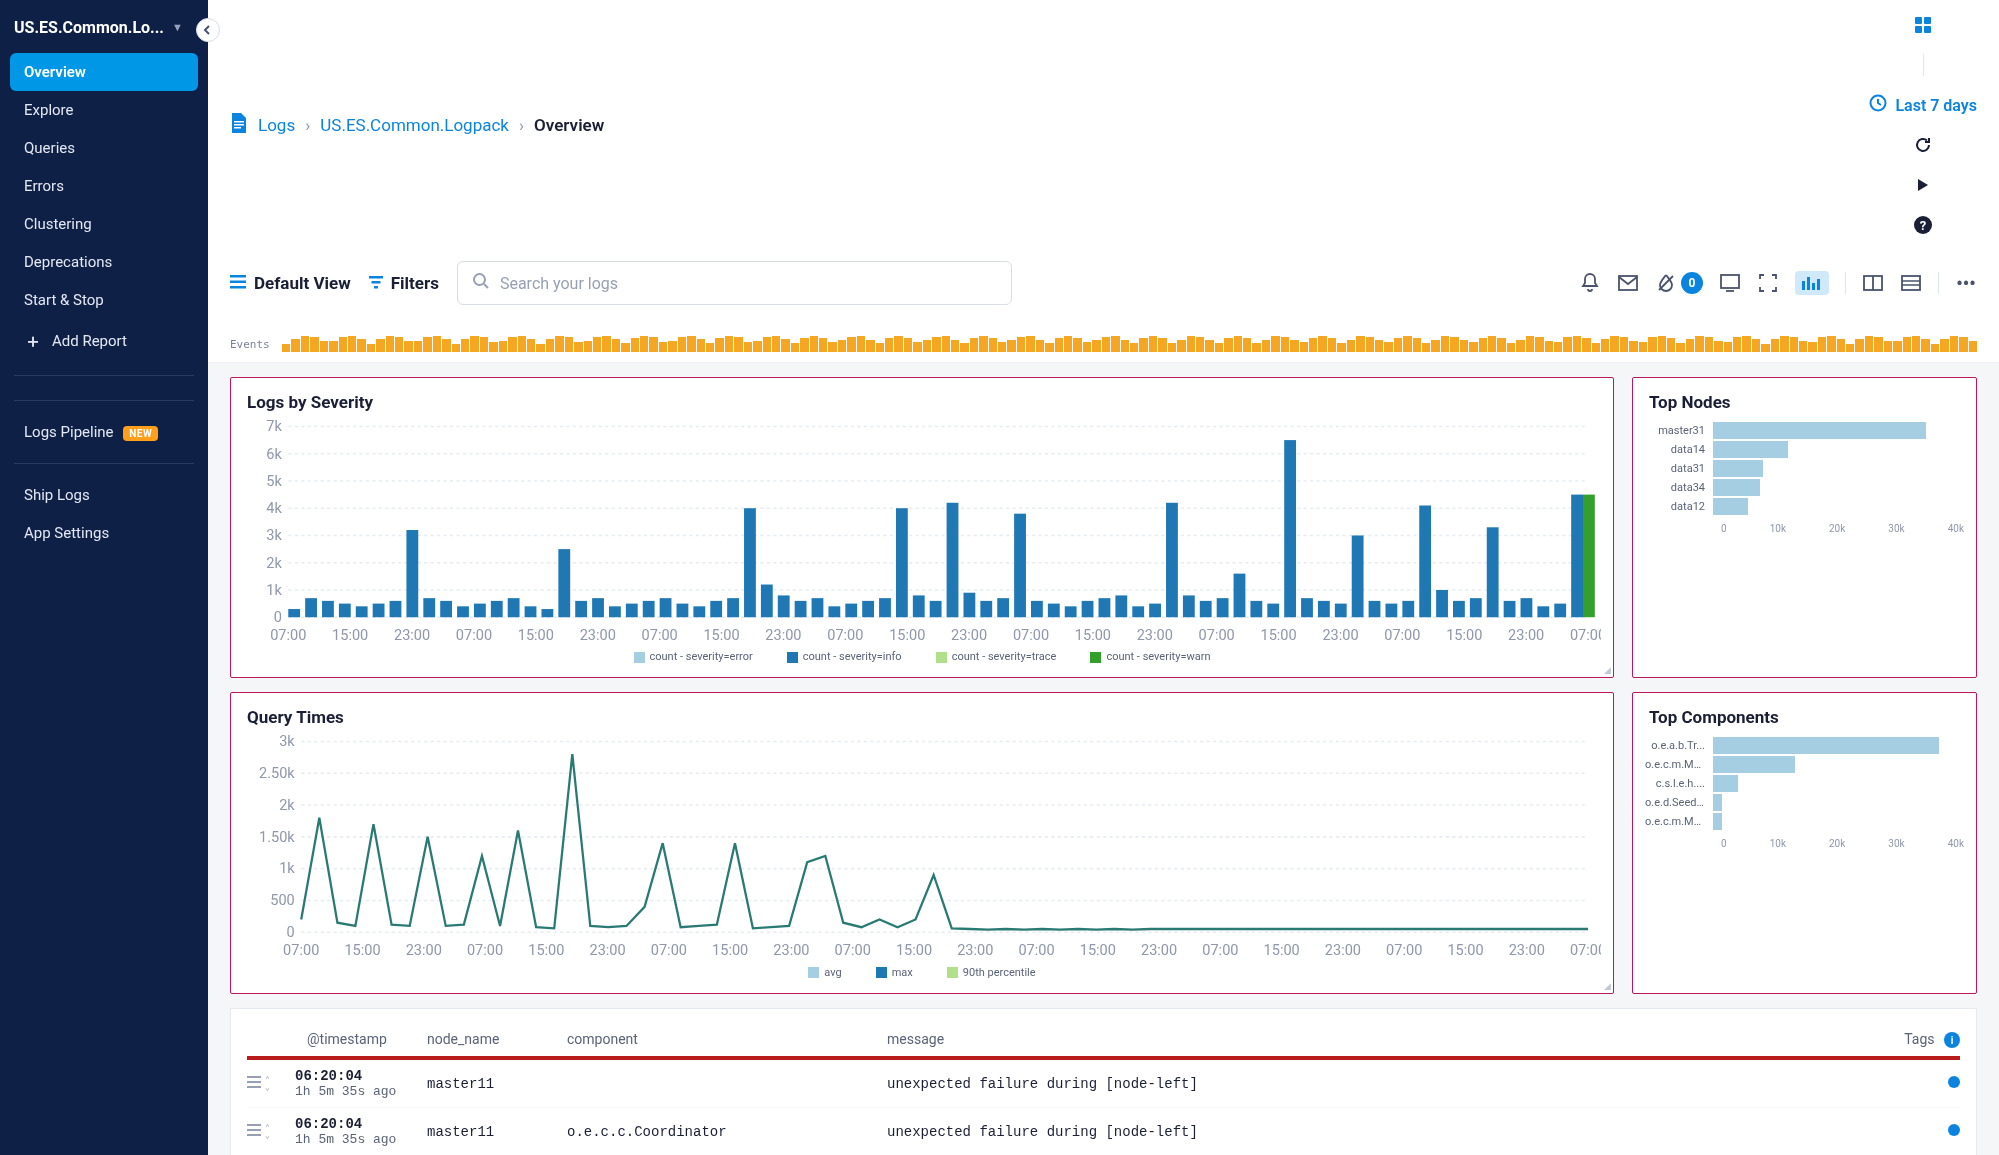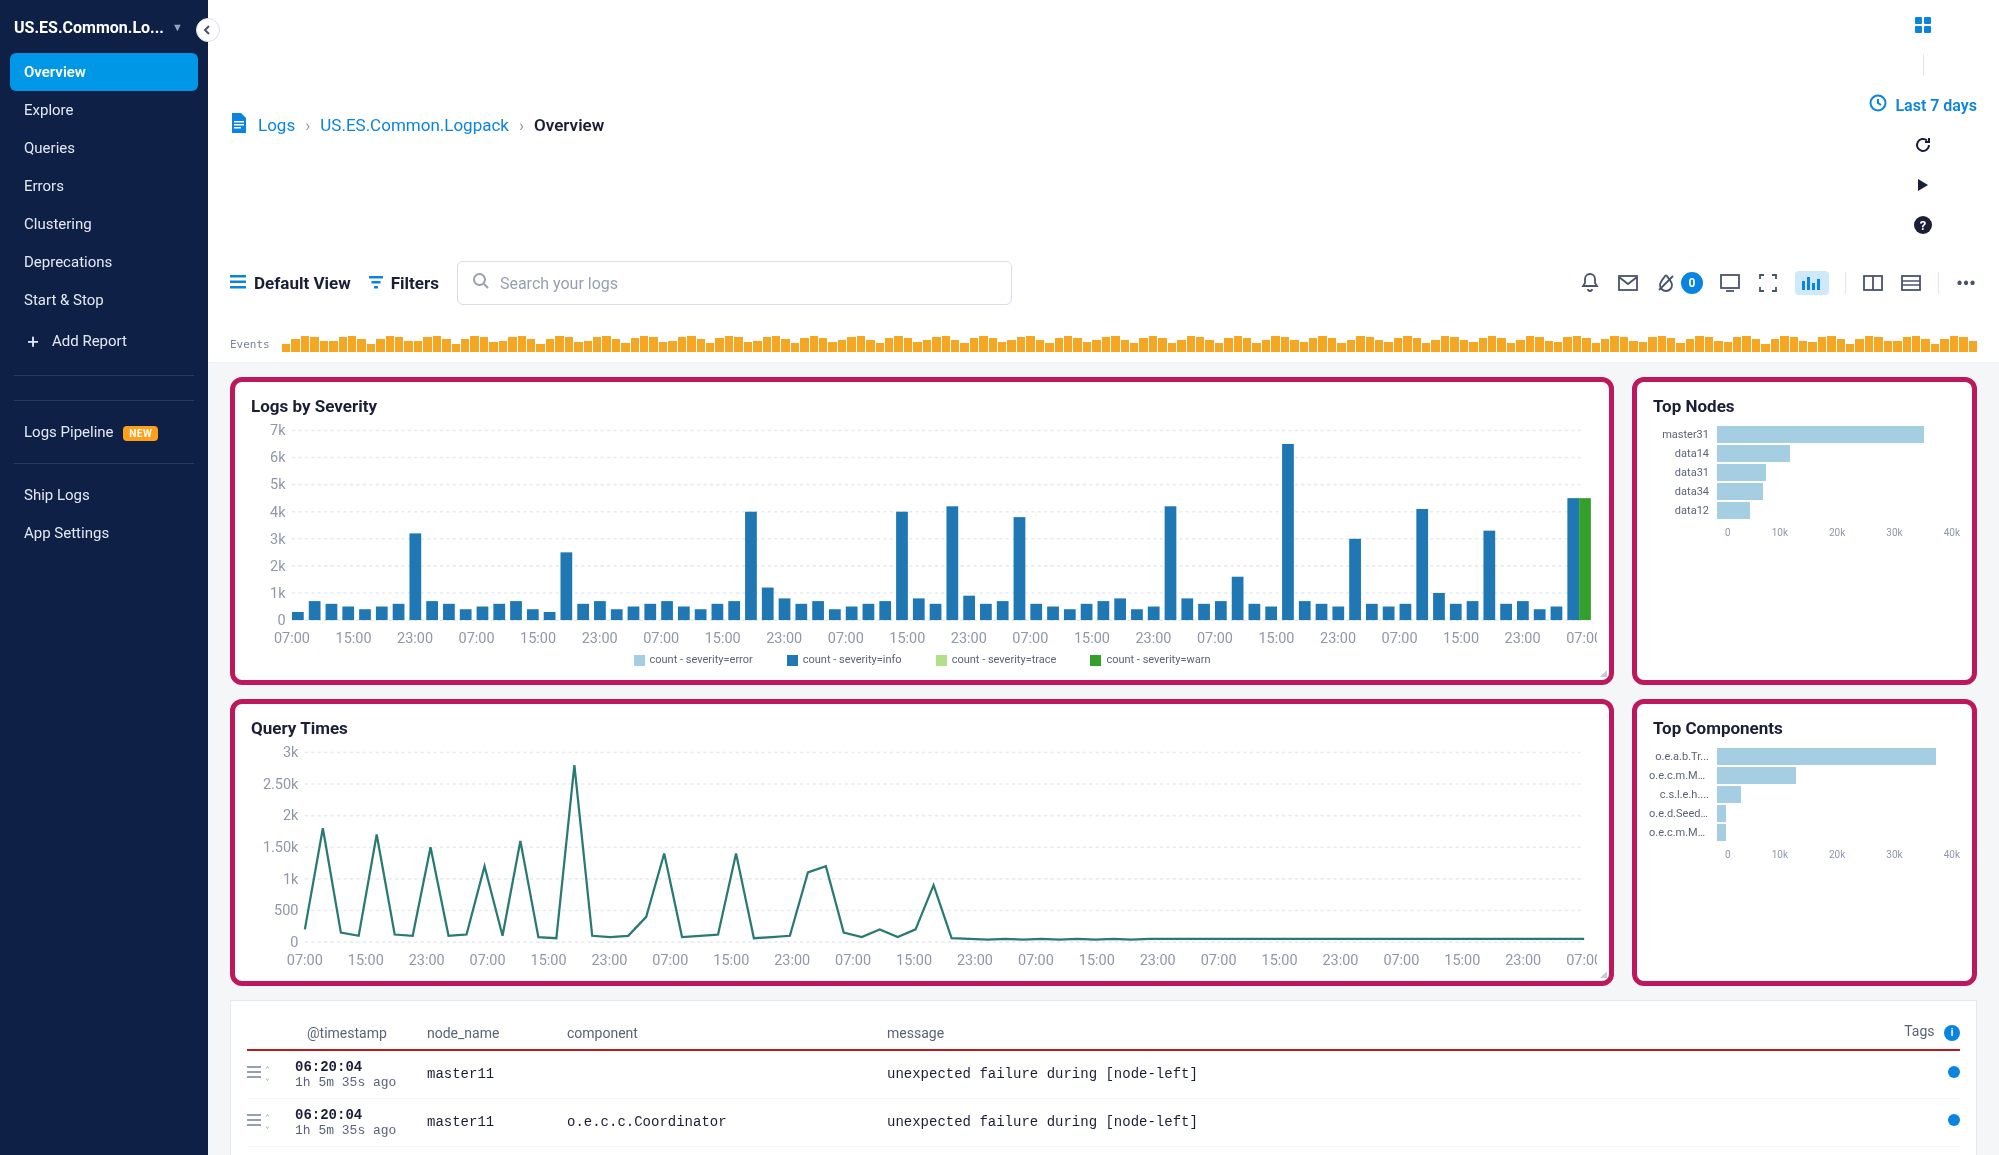--- a/index.html
+++ b/index.html
@@ -51,41 +51,41 @@
 .content { flex: 1; overflow: auto; background: #f5f6f8; padding: 0; }
 
 
 .events-strip { padding: 16px 22px 10px; display: flex; align-items: center; gap: 8px; background: #fff; border-bottom: 1px solid #f0f2f7; }
 .events-label { font-family: "SFMono-Regular", Consolas, monospace; font-size: 11px; color: #7b8398; width: 44px; }
 .events-bars { display: flex; gap: 1px; flex: 1; height: 16px; overflow: hidden; }
 .ebar { flex: 1; background: #f5a623; min-width: 3px; }
 
 
 .row { display: flex; gap: 18px; padding: 14px 22px 0; }
-.panel { background: #fff; border: 5px solid #be185d; border-radius: 12px; position: relative; }
+.panel { background: #fff; border: 1px solid #be185d; border-radius: 2px; position: relative; }
 .panel.wide { flex: 1; }
 .panel.narrow { width: 345px; }
 .panel-title { font-weight: 700; font-size: 17px; padding: 14px 16px 2px; }
 .chart-body { padding: 6px 12px 10px; }
 .resize { position: absolute; right: 2px; bottom: 2px; font-size: 9px; color: #c2c9d6; }
 
 
 .chart-svg { width: 100%; height: auto; display: block; }
 .legend { display: flex; gap: 34px; justify-content: center; padding: 4px 0; font-size: 11px; color: #5a6378; }
 .legend span.sw { width: 11px; height: 11px; display: inline-block; margin-right: 5px; vertical-align: middle; }
 
 
 .hbar-row { display: flex; align-items: center; margin: 2px 0; }
 .hbar-label { width: 68px; text-align: right; font-size: 11px; color: #5a6378; padding-right: 8px; white-space: nowrap; overflow: hidden; text-overflow: ellipsis; }
 .hbar-bar { height: 17px; background: #a6cee3; }
 .hbar-axis { display: flex; justify-content: space-between; font-size: 10px; color: #8e97ab; padding-left: 76px; padding-top: 6px; }
 
 
 .errors-panel { margin: 14px 22px 22px; background: #fff; border: 1px solid #e6e9f0; padding: 14px 16px; }
-.table-head { display: flex; font-size: 14px; color: #5a6378; padding: 8px 0; border-bottom: 2px solid #b91c1c; align-items: flex-end; }
+.table-head { display: flex; font-size: 14px; color: #5a6378; padding: 8px 0; border-bottom: 4px solid #b91c1c; }
 .col-ts { width: 180px; padding-left: 60px; }
 .col-node { width: 140px; }
 .col-comp { width: 320px; }
 .col-msg { flex: 1; }
 .col-tags { width: 60px; text-align: right; }
 .table-row { display: flex; align-items: center; padding: 8px 0; border-bottom: 1px solid #f5f6fa; font-family: "SFMono-Regular", Consolas, "Liberation Mono", monospace; font-size: 14px; }
 .row-controls { width: 48px; display: flex; align-items: center; gap: 4px; color: #97a0b3; cursor: pointer; }
 .ts-block { width: 132px; }
 .ts-time { font-weight: 700; }
 .ts-ago { font-size: 13px; color: #5a6378; }
@@ -683,20 +683,25 @@
                 <text x="528.7619047619048" y="136" text-anchor="middle" font-size="9" fill="#8e97ab">15:00</text>
                 <text x="566.6666666666666" y="136" text-anchor="middle" font-size="9" fill="#8e97ab">23:00</text>
                 <text x="604.5714285714286" y="136" text-anchor="middle" font-size="9" fill="#8e97ab">07:00</text>
                 <text x="642.4761904761905" y="136" text-anchor="middle" font-size="9" fill="#8e97ab">15:00</text>
                 <text x="680.3809523809524" y="136" text-anchor="middle" font-size="9" fill="#8e97ab">23:00</text>
                 <text x="718.2857142857142" y="136" text-anchor="middle" font-size="9" fill="#8e97ab">07:00</text>
                 <text x="756.1904761904761" y="136" text-anchor="middle" font-size="9" fill="#8e97ab">15:00</text>
                 <text x="794.0952380952381" y="136" text-anchor="middle" font-size="9" fill="#8e97ab">23:00</text>
                 <text x="832" y="136" text-anchor="middle" font-size="9" fill="#8e97ab">07:00</text>
               </svg>
+            <div class="legend" id="qt-legend">
+                <span><span class="sw" style="background:#a6cee3"></span>avg</span>
+                <span><span class="sw" style="background:#1f78b4"></span>max</span>
+                <span><span class="sw" style="background:#b2df8a"></span>90th percentile</span>
+              </div>
           </div>
           <div class="resize">◢</div>
         </div>
         <div class="panel narrow">
           <div class="panel-title">Top Components</div>
           <div class="chart-body" id="top-comp-body">
               <div class="hbar-row">
                 <div class="hbar-label">o.e.a.b.Tr...</div>
                 <div style="flex: 1 1 0%;">
                   <div class="hbar-bar" style="width: 90%;"></div>

